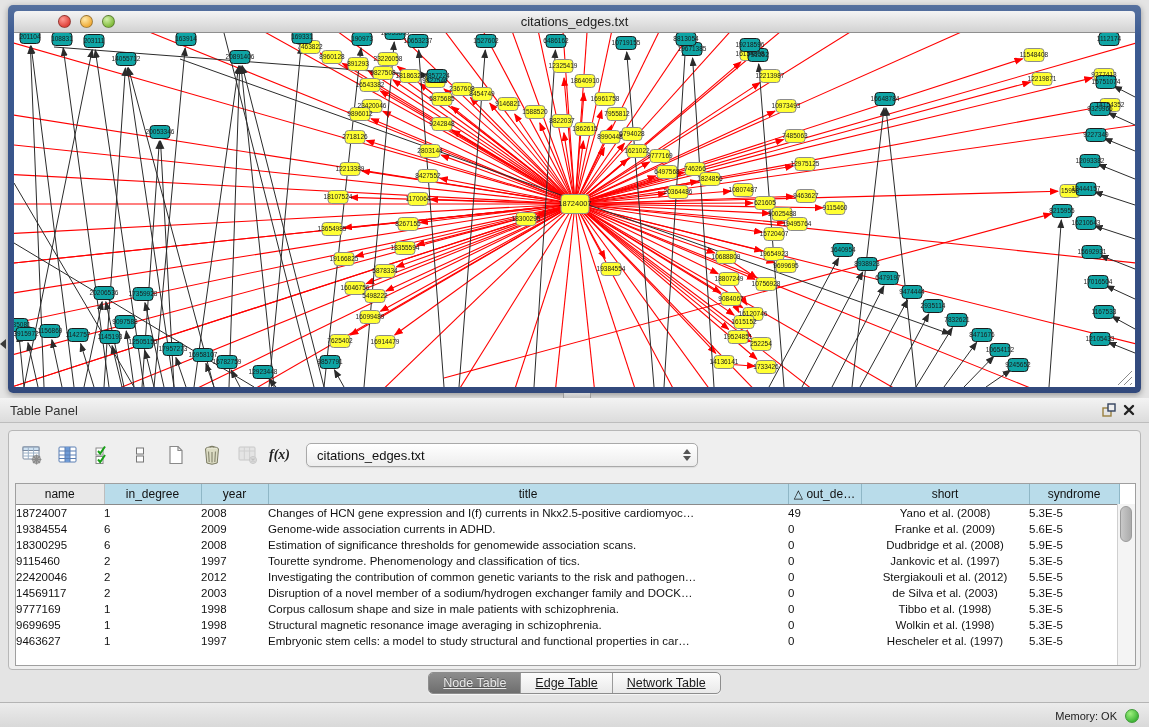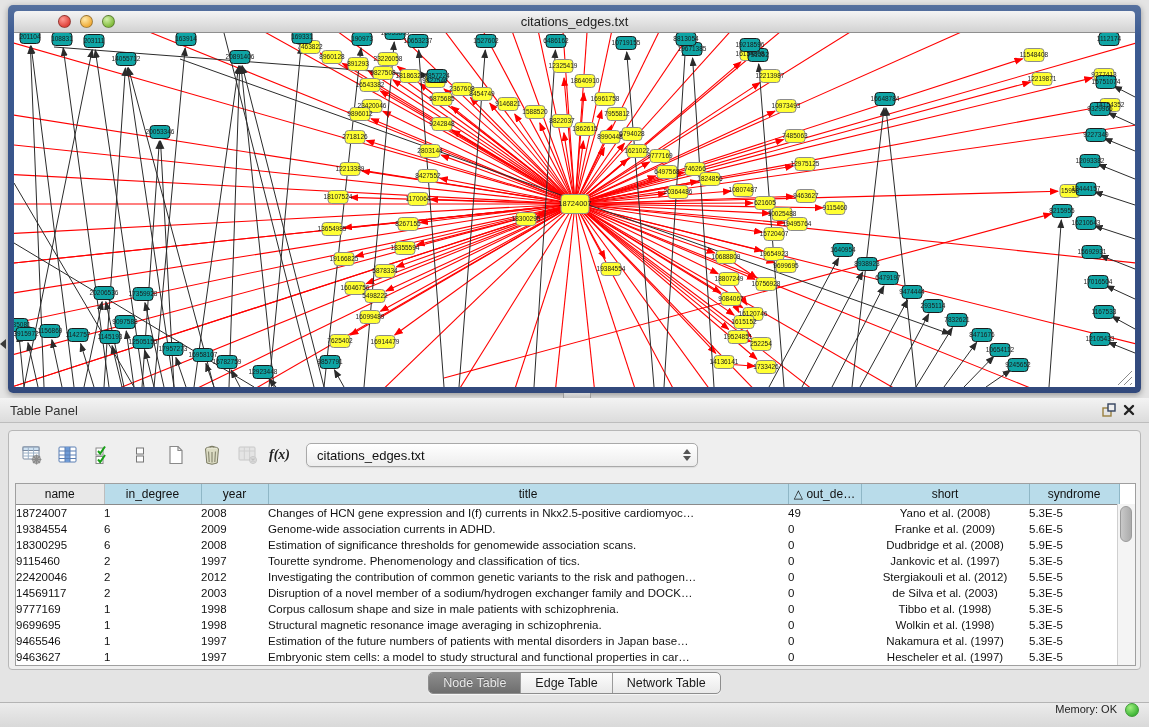--- a/index.html
+++ b/index.html
@@ -95,32 +95,32 @@
   .vthumb{position:absolute;left:2px;top:2px;width:12px;height:36px;border-radius:6px;
     background:linear-gradient(90deg,#c9c9c9,#ababab);border:1px solid #9a9a9a;box-sizing:border-box;}
   
   .tp-tabs{position:absolute;left:0;top:274px;width:1149px;display:flex;justify-content:center;}
   .seg{
     display:flex;height:20px;border:1px solid #8d8d8d;border-radius:5px;overflow:hidden;
     background:linear-gradient(180deg,#fdfdfd,#e9e9e9);box-shadow:0 1px 1px rgba(255,255,255,.7);
   }
   .seg .tab{
     display:flex;align-items:center;justify-content:center;
-    font-size:12.5px;color:#1a1a1a;padding:0 14px;border-right:1px solid #9a9a9a;
+    font-size:12.5px;color:#1a1a1a;padding:0 14px;border-right:1px solid #9a9a9a;text-decoration:underline;
   }
   .seg .tab:last-child{border-right:none;}
   .seg .tab.active{
     background:linear-gradient(180deg,#8d8d8d,#6e6e6e);color:#e9e9e9;
     text-shadow:0 -1px 0 rgba(0,0,0,.3);
   }
   
   .statusbar{
     position:absolute;left:0;top:702px;width:1149px;height:26px;
     background:linear-gradient(180deg,#ececec,#d8d8d8);border-top:1px solid #b4b4b4;
-    display:flex;align-items:flex-start;justify-content:flex-end;box-sizing:border-box;padding-right:10px;
+    display:flex;align-items:center;justify-content:flex-end;box-sizing:border-box;padding-right:10px;
   }
   .statusbar .mem{font-size:11px;color:#222;margin-right:8px;}
   .memdot{width:14px;height:14px;border-radius:50%;
     background:radial-gradient(circle at 35% 30%,#9ef07e,#3cb335 75%);
     border:1px solid #3f9a37;box-sizing:border-box;}
 </style>
 </head>
 <body>
 
 <div class="net-frame">
@@ -785,29 +785,20 @@
             <tr>
               <td class="c0">9699695</td>
               <td class="c1">1</td>
               <td class="c2">1998</td>
               <td class="c3">Structural magnetic resonance image averaging in schizophrenia.</td>
               <td class="c4">0</td>
               <td class="c5">Wolkin et al. (1998)</td>
               <td class="c6">5.3E-5</td>
             </tr>
             <tr>
-              <td class="c0">9465546</td>
-              <td class="c1">1</td>
-              <td class="c2">1997</td>
-              <td class="c3">Estimation of the future numbers of patients with mental disorders in Japan base…</td>
-              <td class="c4">0</td>
-              <td class="c5">Nakamura et al. (1997)</td>
-              <td class="c6">5.3E-5</td>
-            </tr>
-            <tr>
               <td class="c0">9463627</td>
               <td class="c1">1</td>
               <td class="c2">1997</td>
               <td class="c3">Embryonic stem cells: a model to study structural and functional properties in car…</td>
               <td class="c4">0</td>
               <td class="c5">Hescheler et al. (1997)</td>
               <td class="c6">5.3E-5</td>
             </tr>
           </tbody>
       </table>

